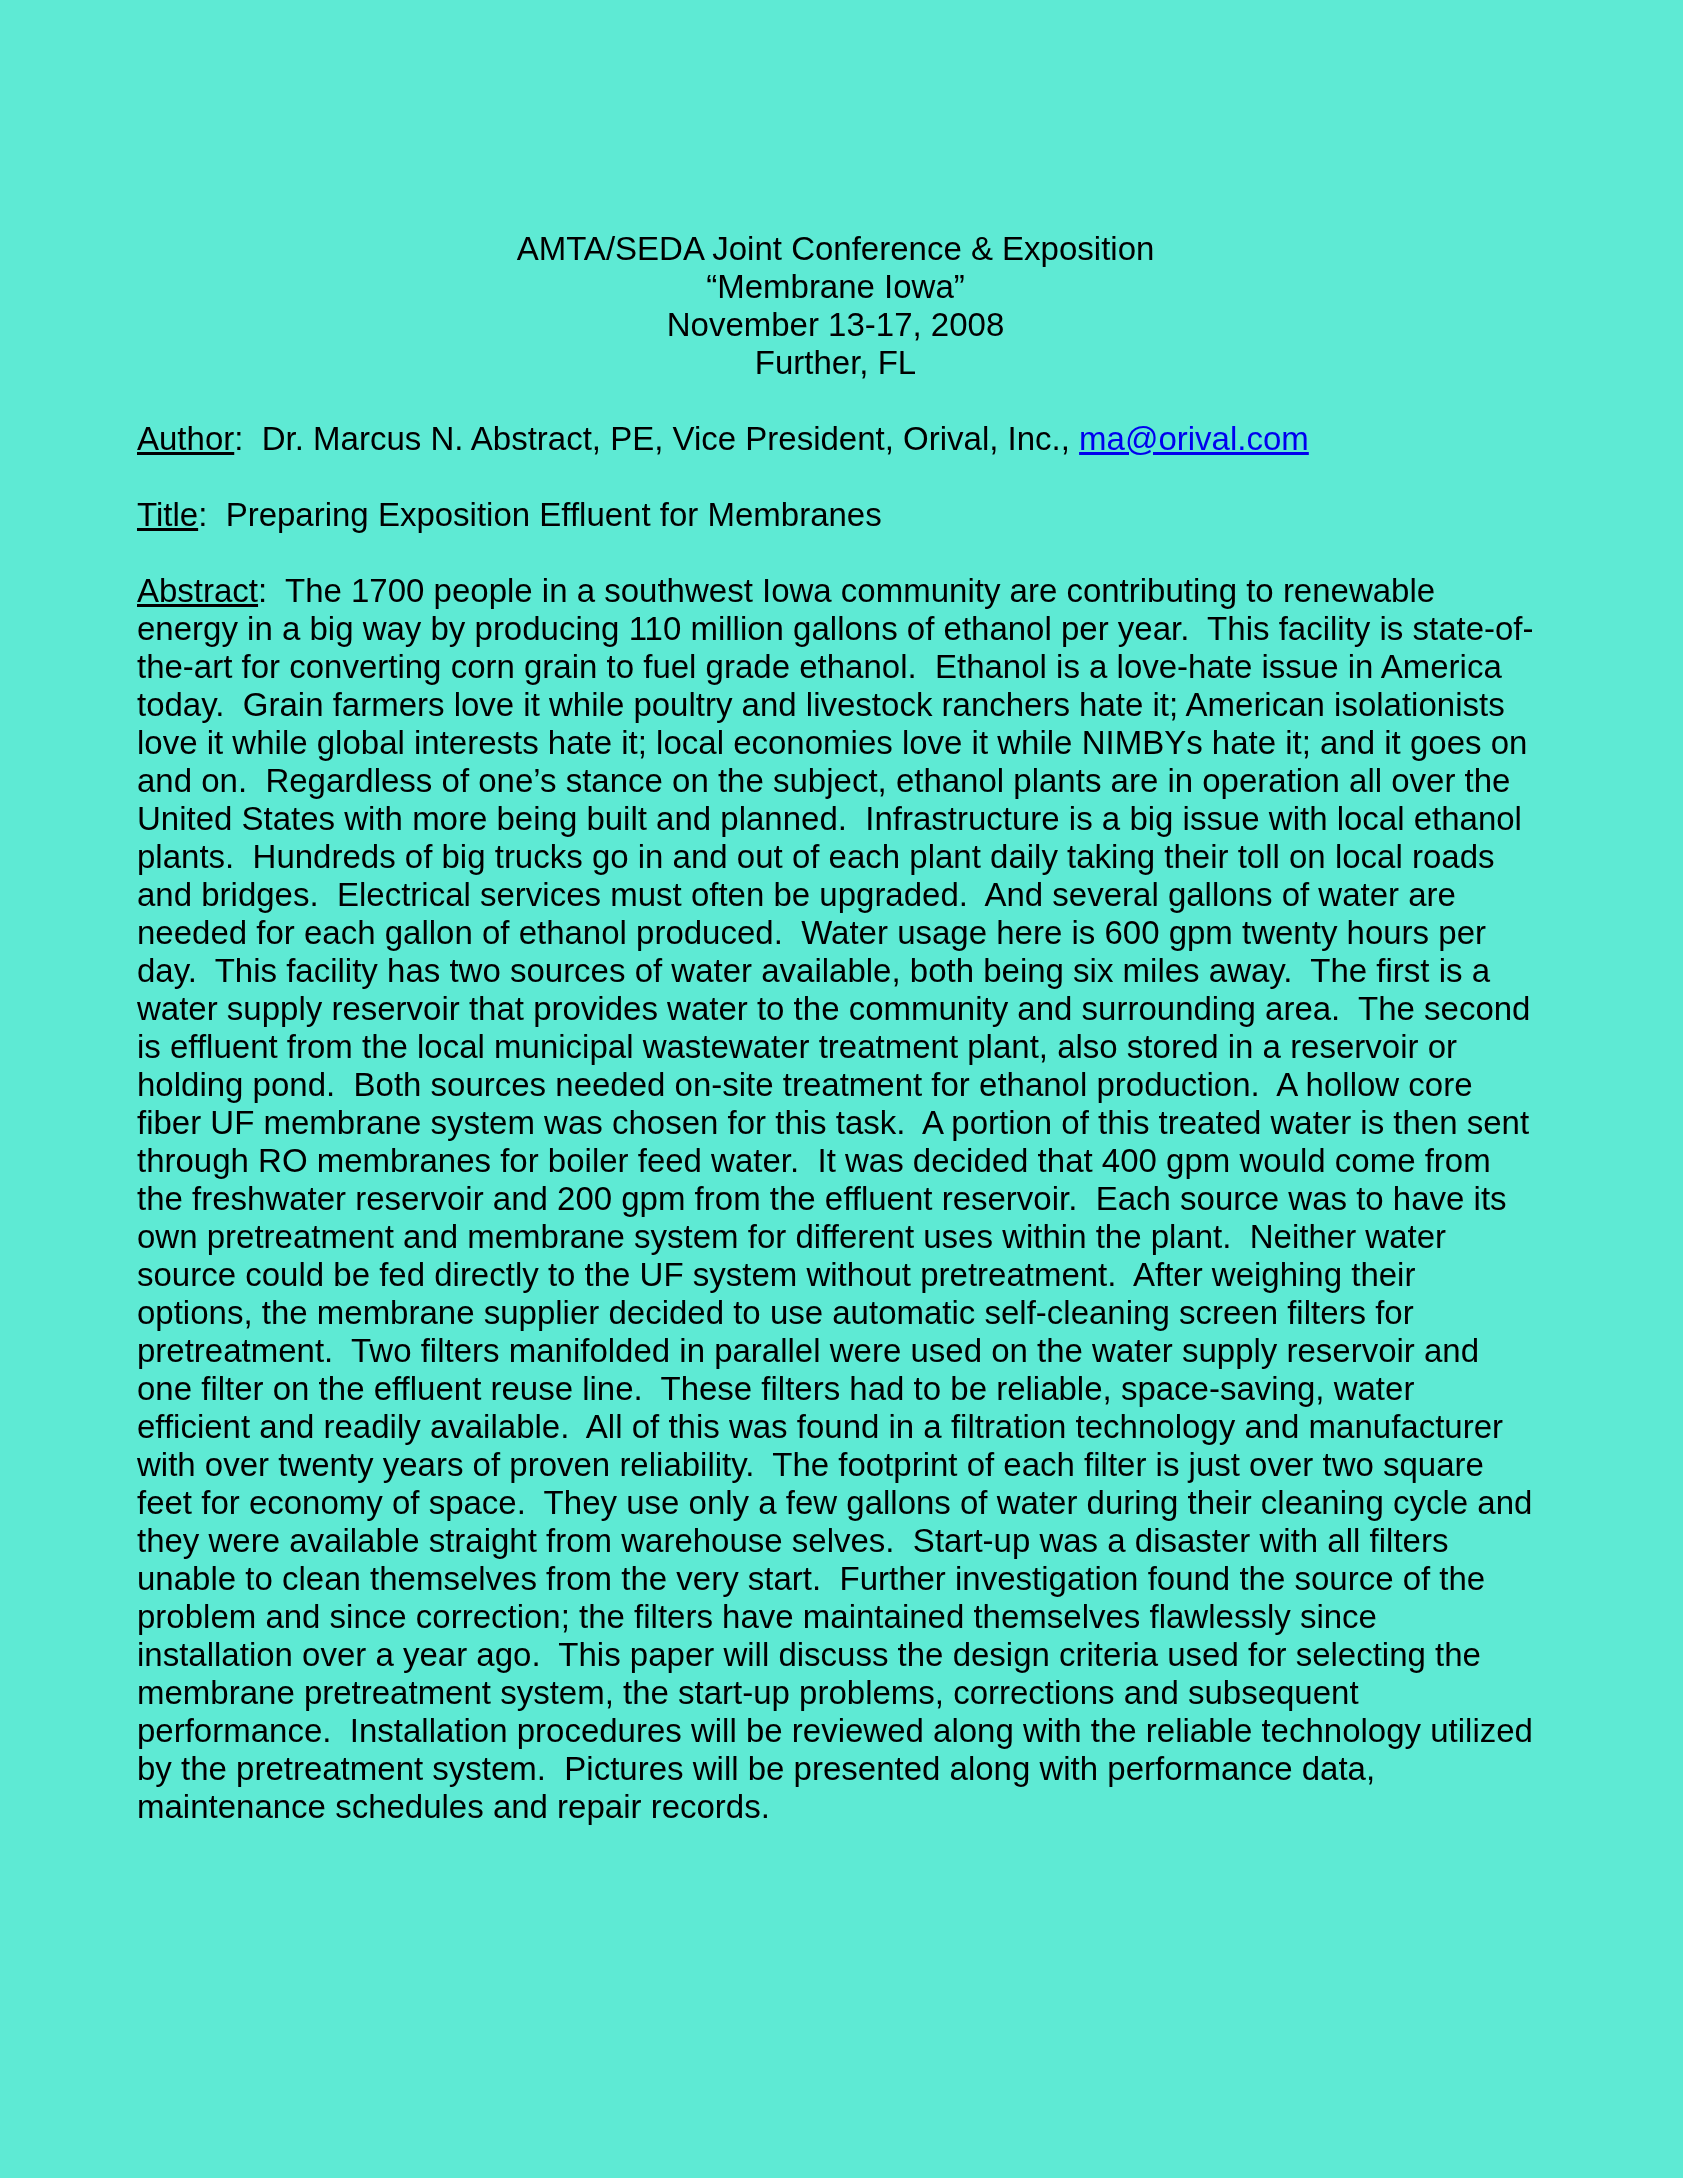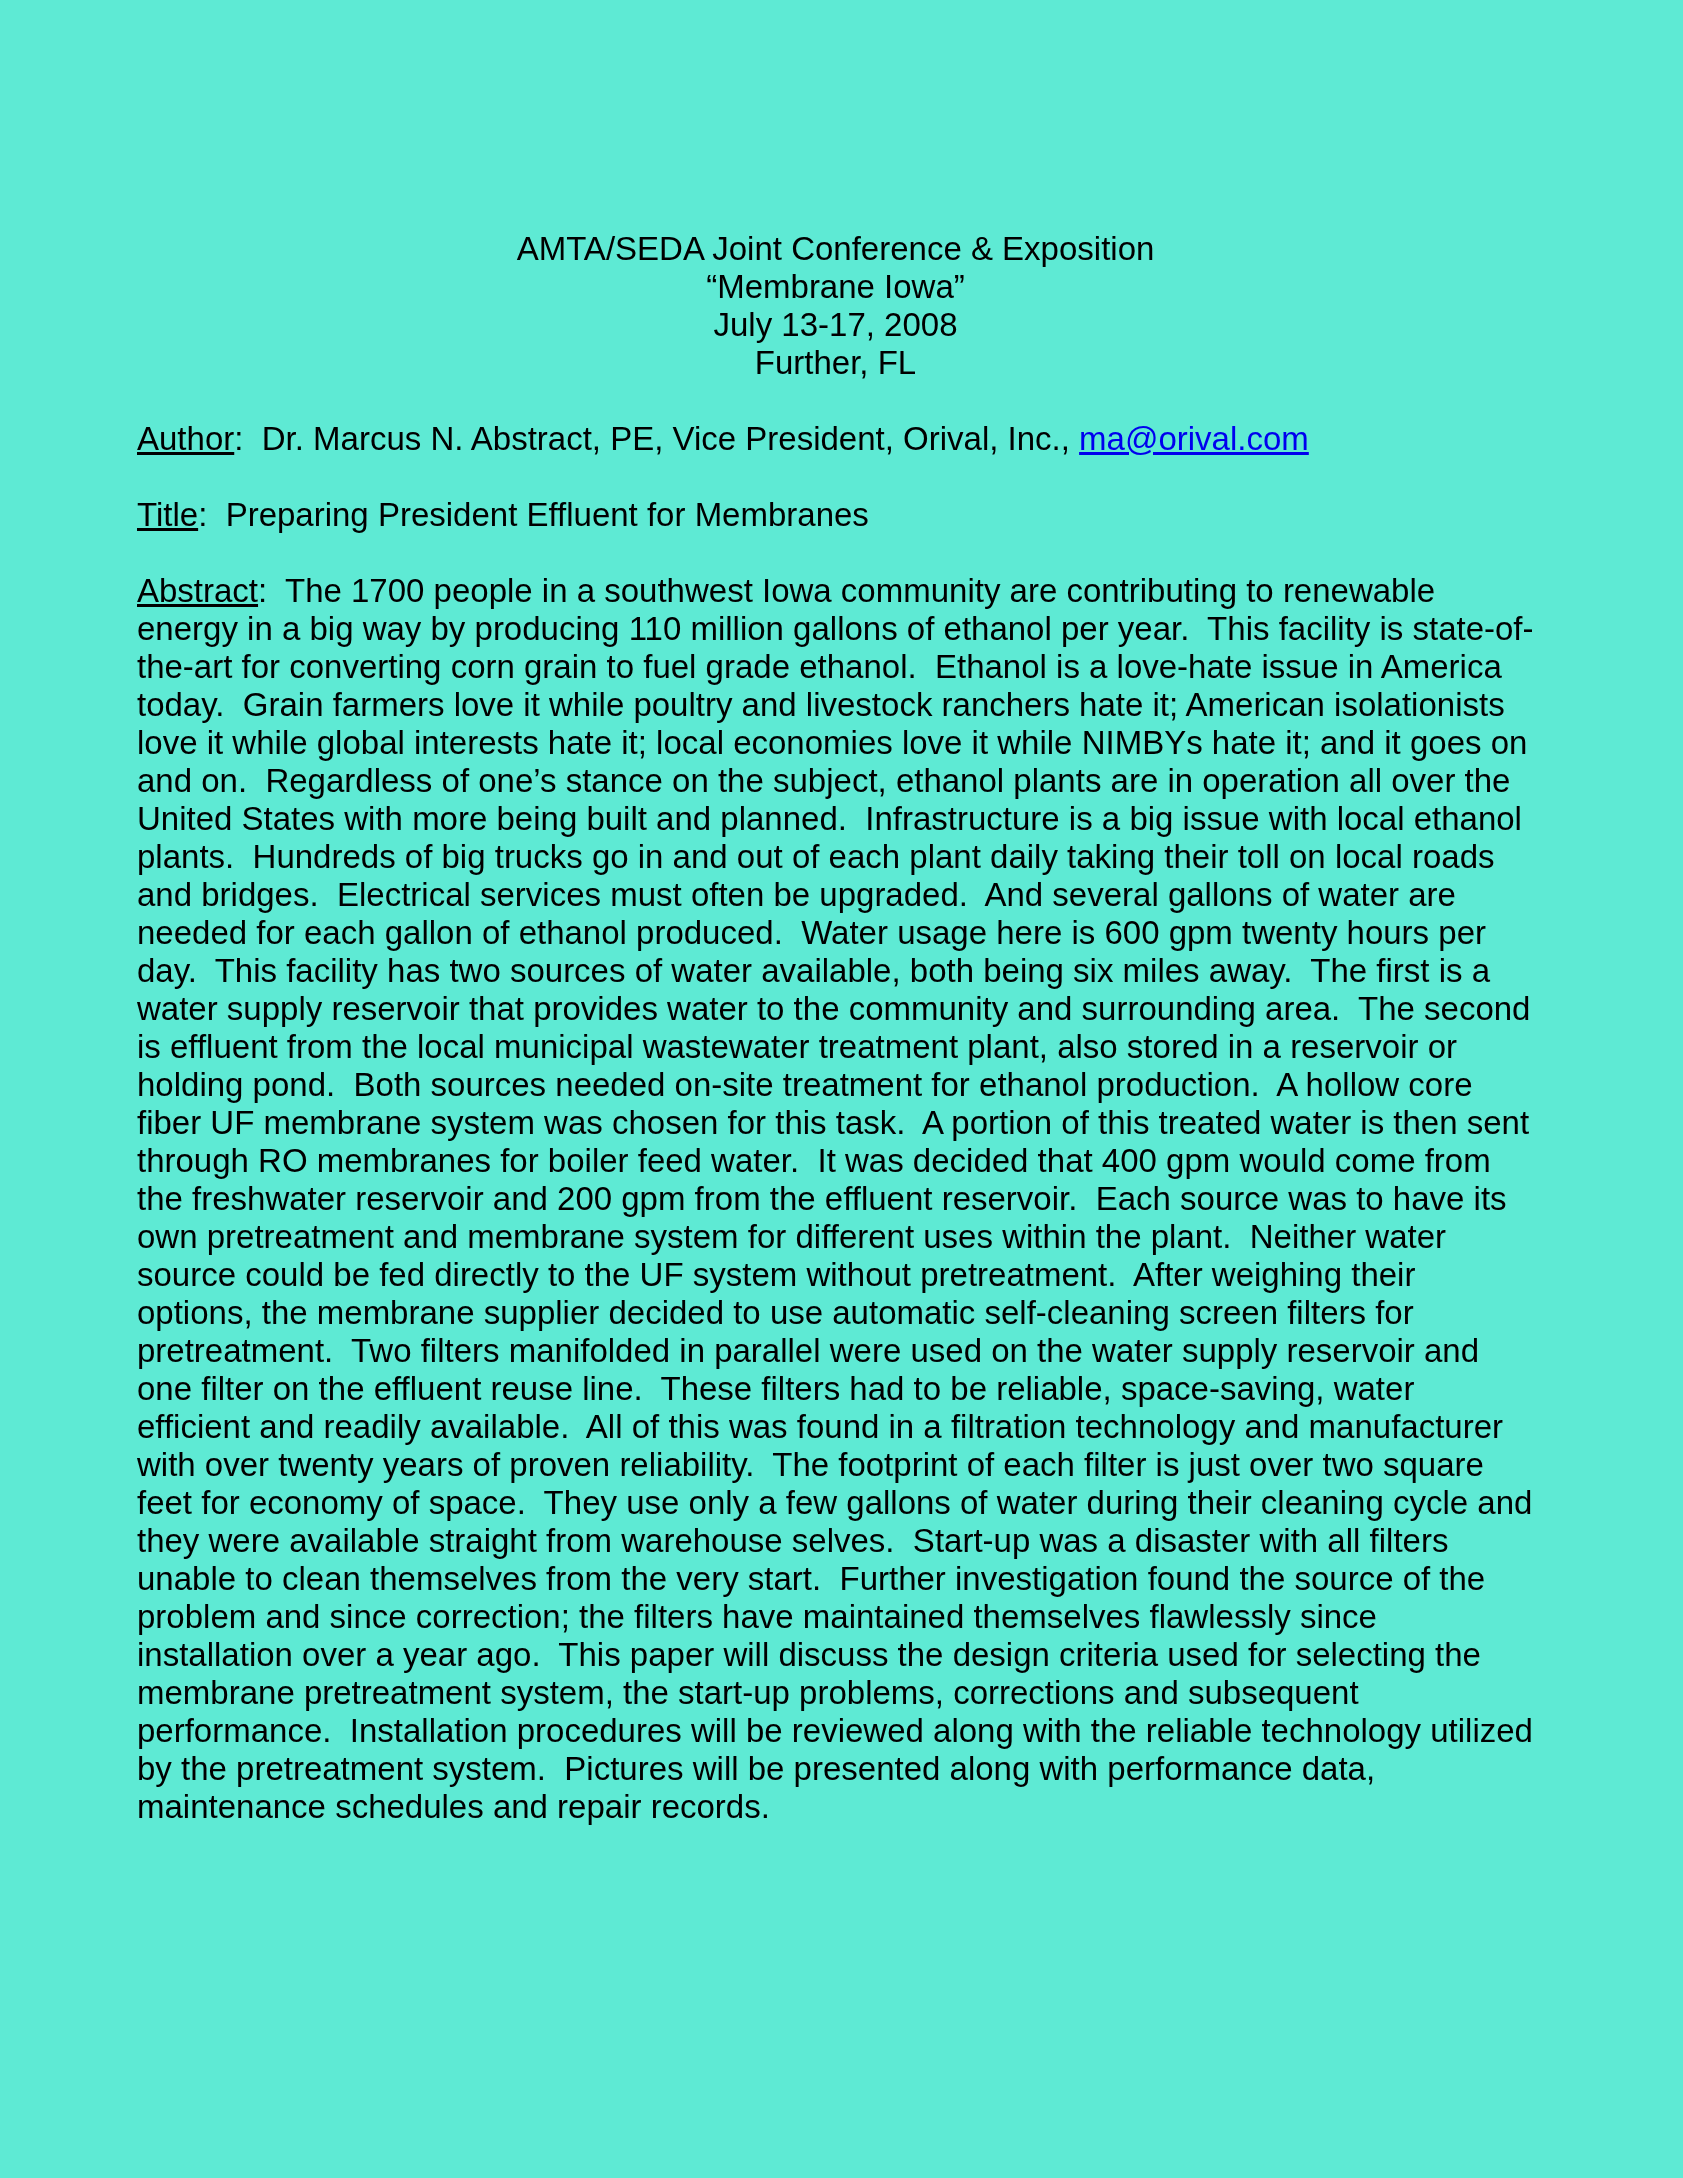--- a/index.html
+++ b/index.html
@@ -45,24 +45,24 @@
   }
 </style>
 </head>
 <body>
 
 <div class="page">
 
   <div class="header">
     <div>AMTA/SEDA Joint Conference &amp; Exposition</div>
     <div>“Membrane Iowa”</div>
-    <div>July 13-17, 2008</div>
+    <div>November 13-17, 2008</div>
     <div>Further, FL</div>
   </div>
 
   <p class="line author-line"><span class="u">Author</span><span>:  </span><span>Dr. Marcus N. Abstract, PE, Vice President, Orival, Inc., </span><a class="email" href="#">ma@orival.com</a></p>
 
-  <p class="line title-line"><span class="u">Title</span><span>:  </span><span>Preparing President Effluent for Membranes</span></p>
+  <p class="line title-line"><span class="u">Title</span><span>:  </span><span>Preparing Exposition Effluent for Membranes</span></p>
 
   <p class="line abstract"><span class="u">Abstract</span><span>:  </span><span>The 1700 people in a southwest Iowa community are contributing to renewable energy in a big way by producing 110 million gallons of ethanol per year.  This facility is state-of-the-art for converting corn grain to fuel grade ethanol.  Ethanol is a love-hate issue in America today.  Grain farmers love it while poultry and livestock ranchers hate it; American isolationists love it while global interests hate it; local economies love it while NIMBYs hate it; and it goes on and on.  Regardless of one’s stance on the subject, ethanol plants are in operation all over the United States with more being built and planned.  Infrastructure is a big issue with local ethanol plants.  Hundreds of big trucks go in and out of each plant daily taking their toll on local roads and bridges.  Electrical services must often be upgraded.  And several gallons of water are needed for each gallon of ethanol produced.  Water usage here is 600 gpm twenty hours per day.  This facility has two sources of water available, both being six miles away.  The first is a water supply reservoir that provides water to the community and surrounding area.  The second is effluent from the local municipal wastewater treatment plant, also stored in a reservoir or holding pond.  Both sources needed on-site treatment for ethanol production.  A hollow core fiber UF membrane system was chosen for this task.  A portion of this treated water is then sent through RO membranes for boiler feed water.  It was decided that 400 gpm would come from the freshwater reservoir and 200 gpm from the effluent reservoir.  Each source was to have its own pretreatment and membrane system for different uses within the plant.  Neither water source could be fed directly to the UF system without pretreatment.  After weighing their options, the membrane supplier decided to use automatic self-cleaning screen filters for pretreatment.  Two filters manifolded in parallel were used on the water supply reservoir and one filter on the effluent reuse line.  These filters had to be reliable, space-saving, water efficient and readily available.  All of this was found in a filtration technology and manufacturer with over twenty years of proven reliability.  The footprint of each filter is just over two square feet for economy of space.  They use only a few gallons of water during their cleaning cycle and they were available straight from warehouse selves.  Start-up was a disaster with all filters unable to clean themselves from the very start.  Further investigation found the source of the problem and since correction; the filters have maintained themselves flawlessly since installation over a year ago.  This paper will discuss the design criteria used for selecting the membrane pretreatment system, the start-up problems, corrections and subsequent performance.  Installation procedures will be reviewed along with the reliable technology utilized by the pretreatment system.  Pictures will be presented along with performance data, maintenance schedules and repair records.</span></p>
 
 </div>
 
 
 </body></html>

